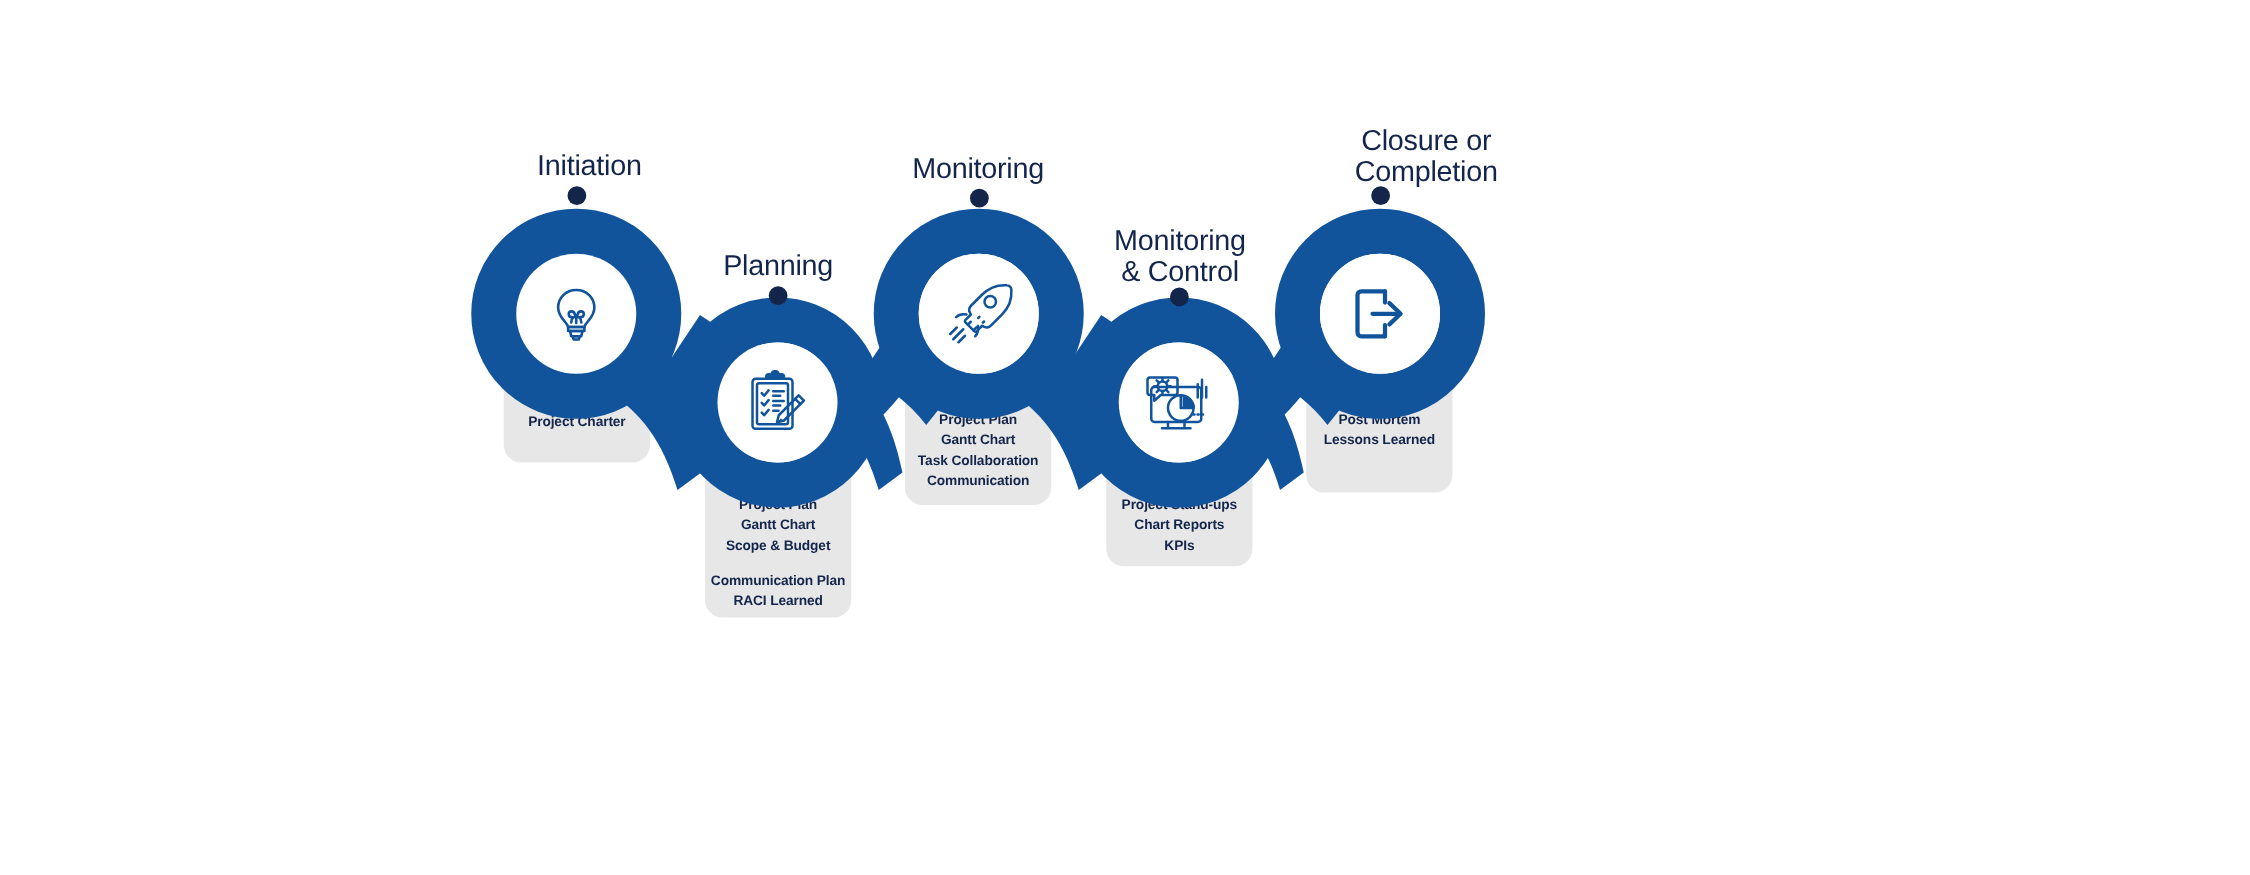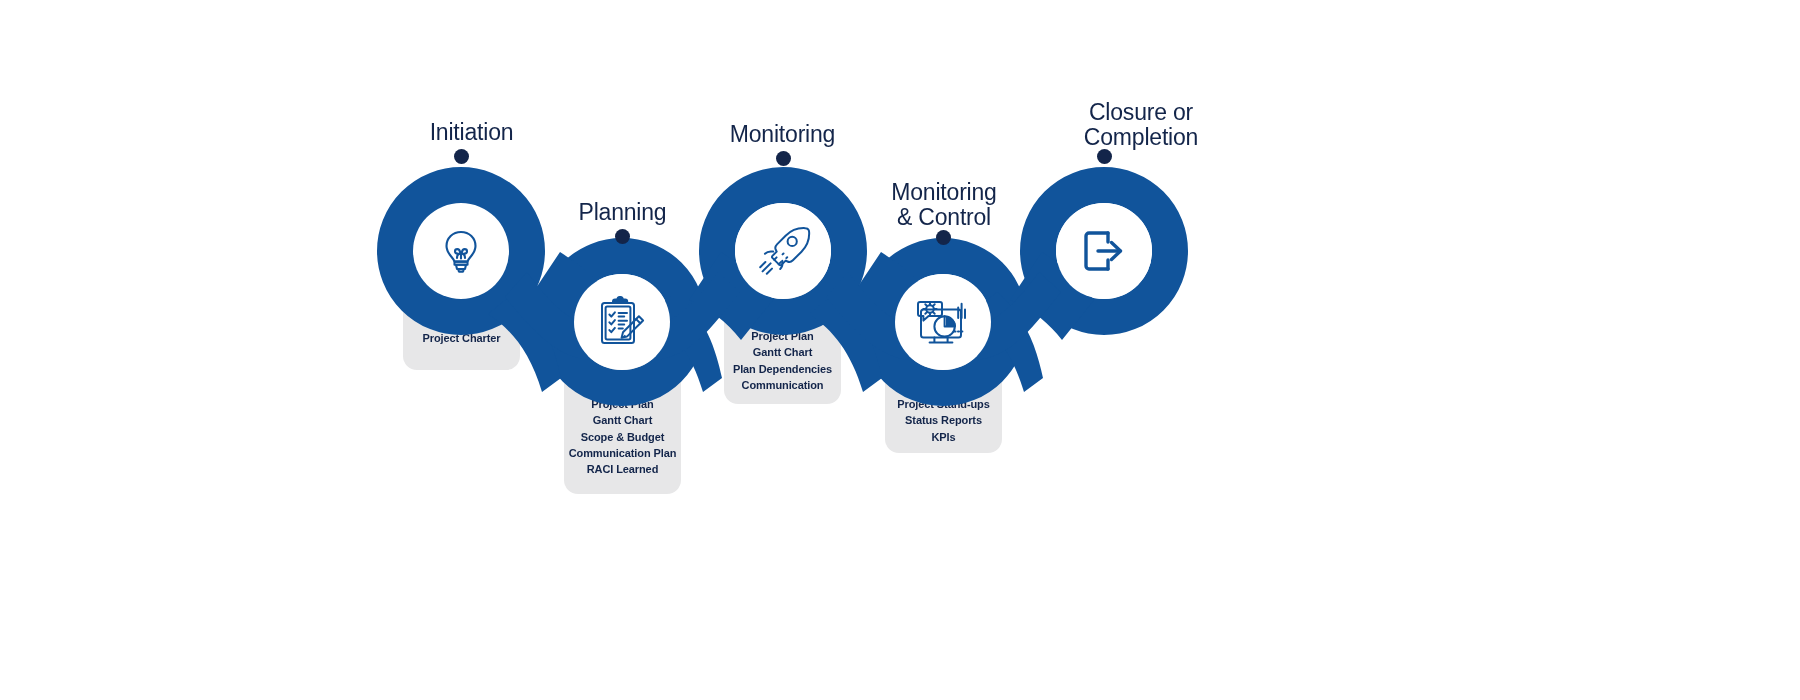--- a/index.html
+++ b/index.html
@@ -32,21 +32,21 @@
     position: absolute;
     left: 0;
     right: 0;
     font-size: 11px;
     font-weight: bold;
     line-height: 16.3px;
     letter-spacing: -0.1px;
     text-align: center;
   }
   .panel .panel-list div { white-space: nowrap; }
-  .panel .panel-list div.wrap { white-space: normal; }
+  .panel .panel-list div.wrap { white-space: normal; margin-top: 12px; }
 
   
   #band {
     position: absolute;
     left: 0;
     top: 0;
     width: 1800px;
     height: 700px;
     pointer-events: none;
   }
@@ -98,33 +98,39 @@
       <div>Scope &amp; Budget</div>
       <div class="wrap">Communication Plan</div>
       <div>RACI Learned</div>
     </div>
   </div>
 
   <div class="panel" style="left:724px; top:278px; width:117px; height:126px;">
     <div class="panel-list" style="top:50px;">
       <div>Project Plan</div>
       <div>Gantt Chart</div>
-      <div>Plan Dependencies</div>
+      <div>Task Collaboration</div>
       <div>Communication</div>
     </div>
   </div>
 
   <div class="panel" style="left:885px; top:278px; width:117px; height:175px;">
     <div class="panel-list" style="top:118px;">
       <div>Project Stand-ups</div>
-      <div>Status Reports</div>
+      <div>Chart Reports</div>
       <div>KPIs</div>
     </div>
   </div>
 
+  <div class="panel" style="left:1045px; top:278px; width:117px; height:116px;">
+    <div class="panel-list" style="top:50px;">
+      <div>Post Mortem</div>
+      <div>Lessons Learned</div>
+    </div>
+  </div>
 
   <svg id="band" viewBox="0 0 1800 700">
     <path fill="#11549b" d="
         M 461,185
         A 66,66 0 1 1 461,317
         A 66,66 0 1 1 461,185
         Z
       "></path>
 
     <g fill="none" stroke="#11549b" stroke-width="36">

